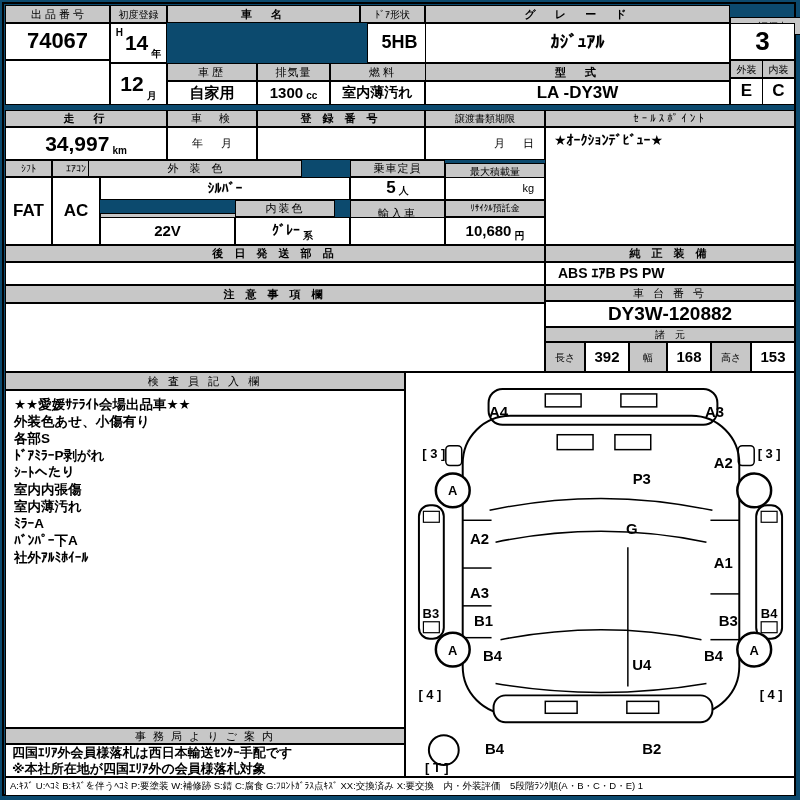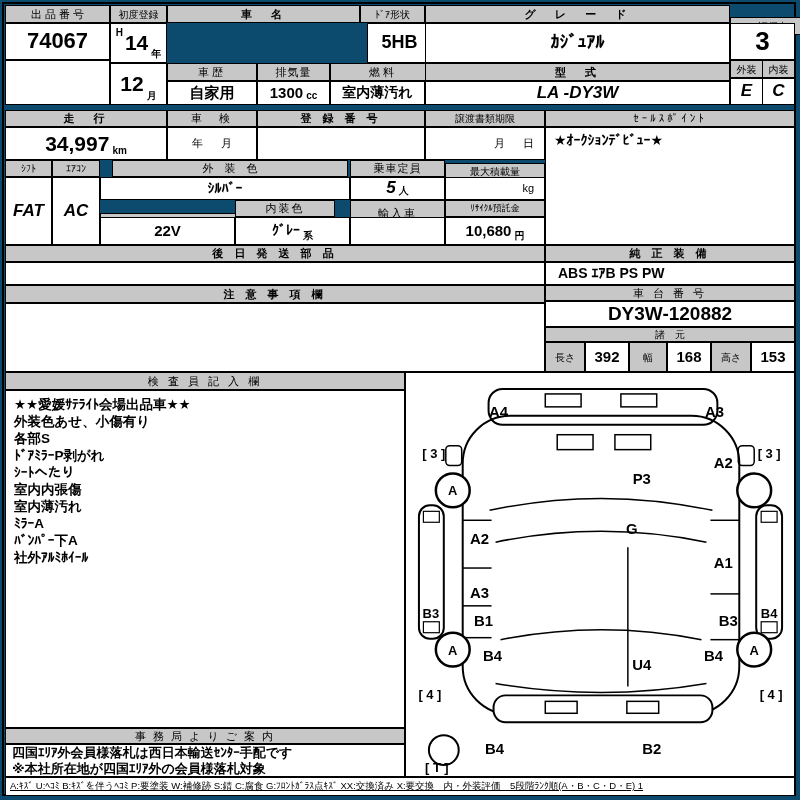--- a/index.html
+++ b/index.html
@@ -6,35 +6,35 @@
   .sheet{position:relative;width:800px;height:800px;background:#0c4a6e;
          font-family:"Liberation Sans","DejaVu Sans",sans-serif;color:#000;}
   .frame{position:absolute;left:2px;top:2px;width:794px;height:794px;
          border:2px solid #000;box-sizing:border-box;}
   .cell{position:absolute;box-sizing:border-box;border:1px solid #000;background:#fff;
         display:flex;align-items:center;justify-content:center;overflow:hidden;
         font-size:12px;line-height:1.1;}
   .hdr{background:#c7c7c7;font-size:11px;}
   .f9{font-size:9px;}  .f10{font-size:10px;} .f11{font-size:11px;}
   .f13{font-size:13px;} .f14{font-size:14px;} .f15{font-size:15px;}
-  .f17{font-size:17px;font-style:italic;} .f18{font-size:18px;} .f19{font-size:19px;}
+  .f17{font-size:17px;} .f18{font-size:18px;} .f19{font-size:19px;}
   .f20{font-size:21px;} .f22{font-size:22px;} .f26{font-size:26px;}
   .b{font-weight:bold;}
   .sp1{letter-spacing:1px;} .sp2{letter-spacing:2px;} .sp3{letter-spacing:3px;}
   .sp4{letter-spacing:4px;font-weight:bold;}
   .topleft{align-items:flex-start;justify-content:flex-start;padding:5px 8px;}
   .leftpad{justify-content:flex-start;padding-left:12px;}
   .rightpad{justify-content:flex-end;padding-right:10px;}
   .col{flex-direction:column;}
   .unit{font-size:10px;font-weight:bold;align-self:flex-end;margin:0 0 3px 3px;}
   .era{font-size:10px;font-weight:bold;align-self:flex-start;margin:3px 2px 0 0;}
   .gap18{gap:18px;}
   .noteline{font-size:13.5px;font-weight:bold;line-height:17px;white-space:nowrap;}
   .officeline{font-size:13px;font-weight:bold;line-height:16px;white-space:nowrap;}
-  .legendtext{font-size:9.5px;white-space:nowrap;text-decoration:underline;}
+  .legendtext{font-size:9.5px;white-space:nowrap;}
   .diagram-svg{width:100%;height:100%;}
   .diagram-svg text{font-family:"Liberation Sans","DejaVu Sans",sans-serif;
                     font-weight:bold;text-anchor:middle;fill:#000;}
   .dt{font-size:15px;} .dts{font-size:13px;}
 </style>
 </head>
 <body>
 
 <div class="sheet">
   <div class="frame"></div>
@@ -104,21 +104,21 @@
   <div class="cell f11 gap18 rightpad" style="left:425px;top:127px;width:120px;height:33px">
     <span>月</span>
     <span>日</span>
   </div>
 
   <div class="cell hdr sp3" style="left:545px;top:110px;width:250px;height:17px">ｾｰﾙｽﾎﾟｲﾝﾄ</div>
   <div class="cell topleft b f14" style="left:545px;top:127px;width:250px;height:118px">★ｵｰｸｼｮﾝﾃﾞﾋﾞｭｰ★</div>
 
   <div class="cell hdr f10" style="left:5px;top:160px;width:47px;height:17px">ｼﾌﾄ</div>
   <div class="cell hdr f10" style="left:52px;top:160px;width:48px;height:17px">ｴｱｺﾝ</div>
-  <div class="cell hdr" style="left:112px;top:160px;width:236px;height:17px">外　装　色</div>
+  <div class="cell hdr" style="left:88px;top:160px;width:214px;height:17px">外　装　色</div>
   <div class="cell hdr sp1" style="left:350px;top:160px;width:95px;height:17px">乗車定員</div>
   <div class="cell hdr f10" style="left:445px;top:163px;width:100px;height:17px">最大積載量</div>
 
   <div class="cell b f17" style="left:5px;top:177px;width:47px;height:68px">FAT</div>
   <div class="cell b f17" style="left:52px;top:177px;width:48px;height:68px">AC</div>
   <div class="cell b f14" style="left:100px;top:177px;width:250px;height:23px">ｼﾙﾊﾞｰ</div>
   <div class="cell" style="left:350px;top:177px;width:95px;height:23px">
     <span class="b f17">5</span>
     <span class="unit">人</span>
   </div>

